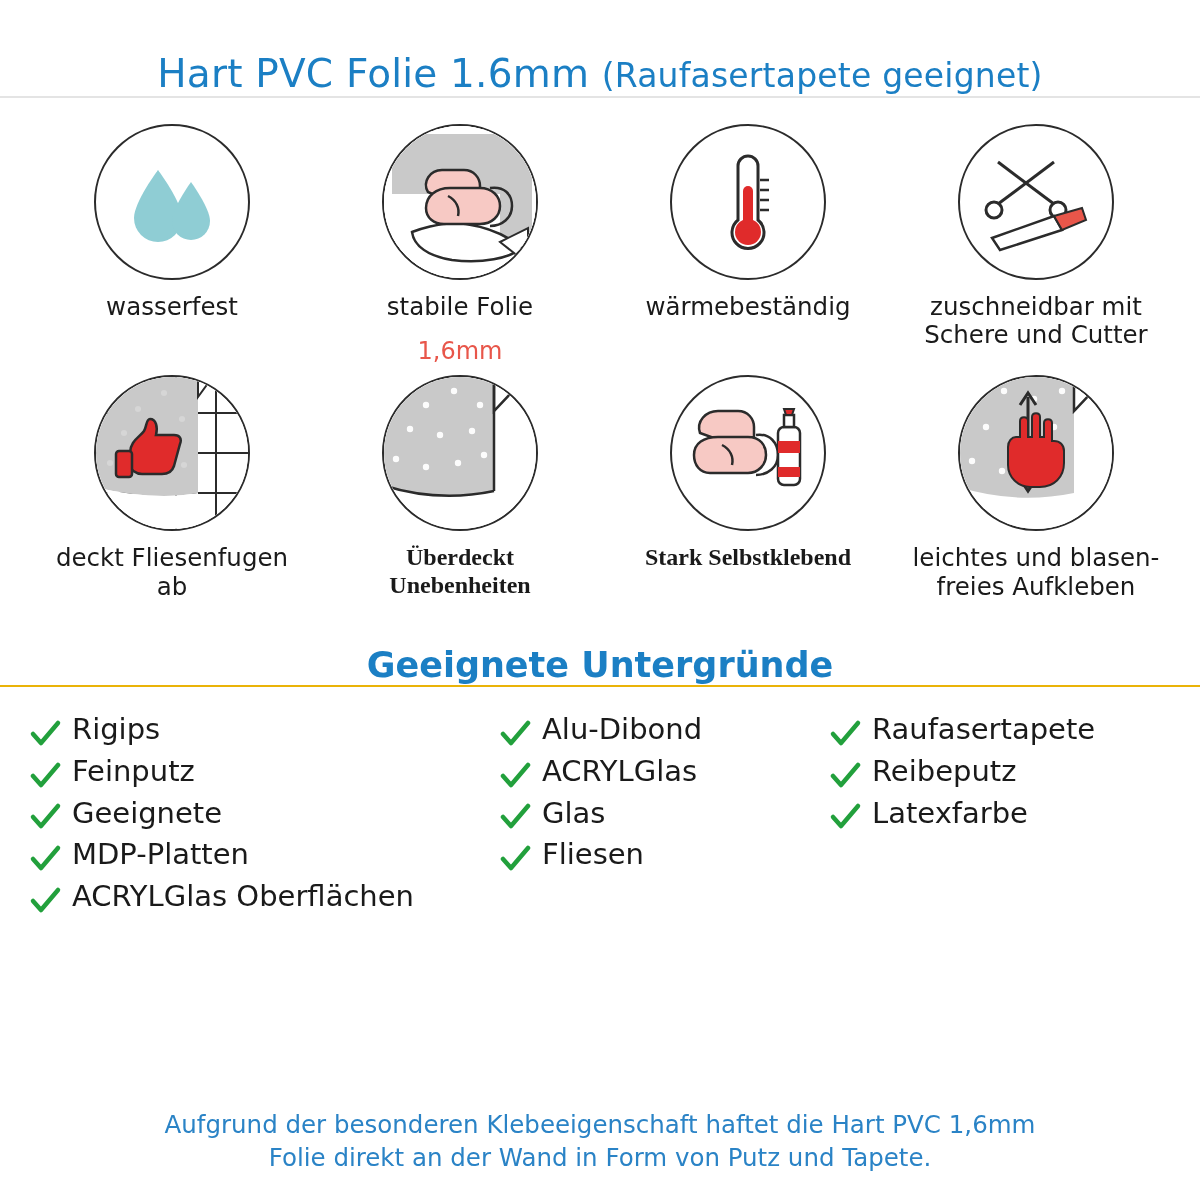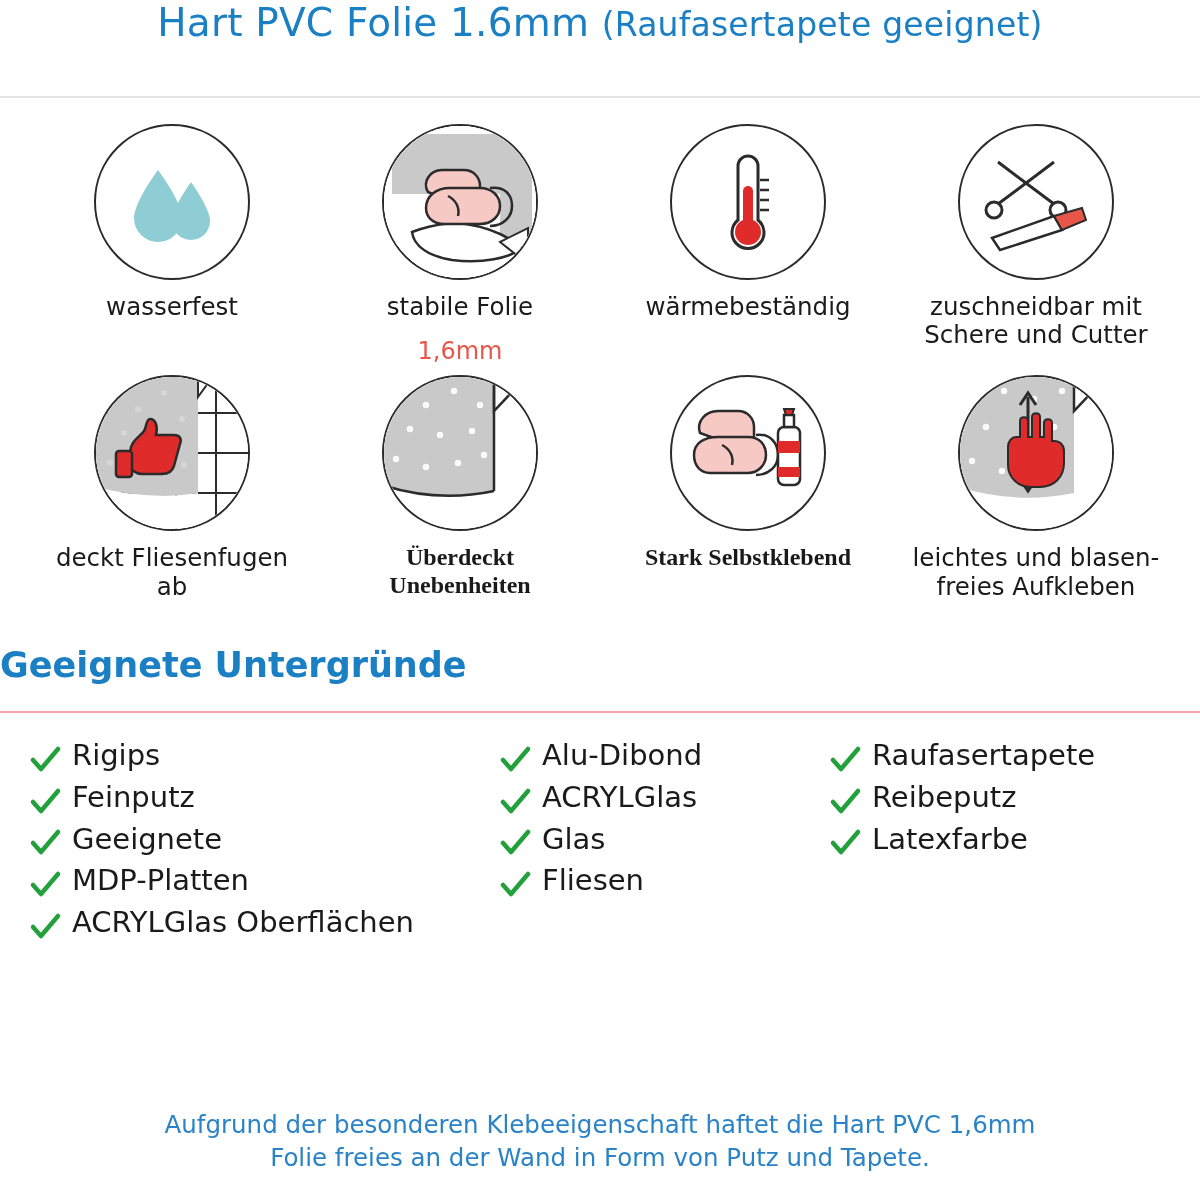--- a/index.html
+++ b/index.html
@@ -18,21 +18,21 @@
     position: relative;
     width: 1200px;
     height: 1200px;
     box-sizing: border-box;
   }
 
   
   .header {
     height: 98px;
     display: flex;
-    align-items: flex-start;
+    align-items: flex-end;
     justify-content: center;
     border-bottom: 2px solid #e4e4e4;
     box-sizing: border-box;
   }
   .header-title {
     font-size: 39px;
     color: #1b7fc4;
     white-space: nowrap;
     letter-spacing: 0.2px;
   }
@@ -81,23 +81,22 @@
   }
   .feature-sub {
     color: #e8564a;
     font-size: 24px;
     margin-top: 16px;
   }
 
   
   .section-title-wrap {
     margin-top: 44px;
-    text-align: left;
-    padding-bottom: 26px;
-    border-bottom: 2px solid #fca5a5;
+    text-align: center;
+    border-bottom: 2px solid #eab308;
   }
   .section-title {
     font-size: 35px;
     color: #1b7fc4;
     font-weight: bold;
   }
 
   
   .substrates {
     padding: 24px 30px 0 30px;
@@ -431,16 +430,16 @@
             </svg>
           </span>
         <span>Latexfarbe</span>
       </div>
     </div>
 
   </div>
 
   <div class="footer-note">
     <div>Aufgrund der besonderen Klebeeigenschaft haftet die Hart PVC 1,6mm</div>
-    <div>Folie freies an der Wand in Form von Putz und Tapete.</div>
+    <div>Folie direkt an der Wand in Form von Putz und Tapete.</div>
   </div>
 
 </div>
 
 </body></html>

